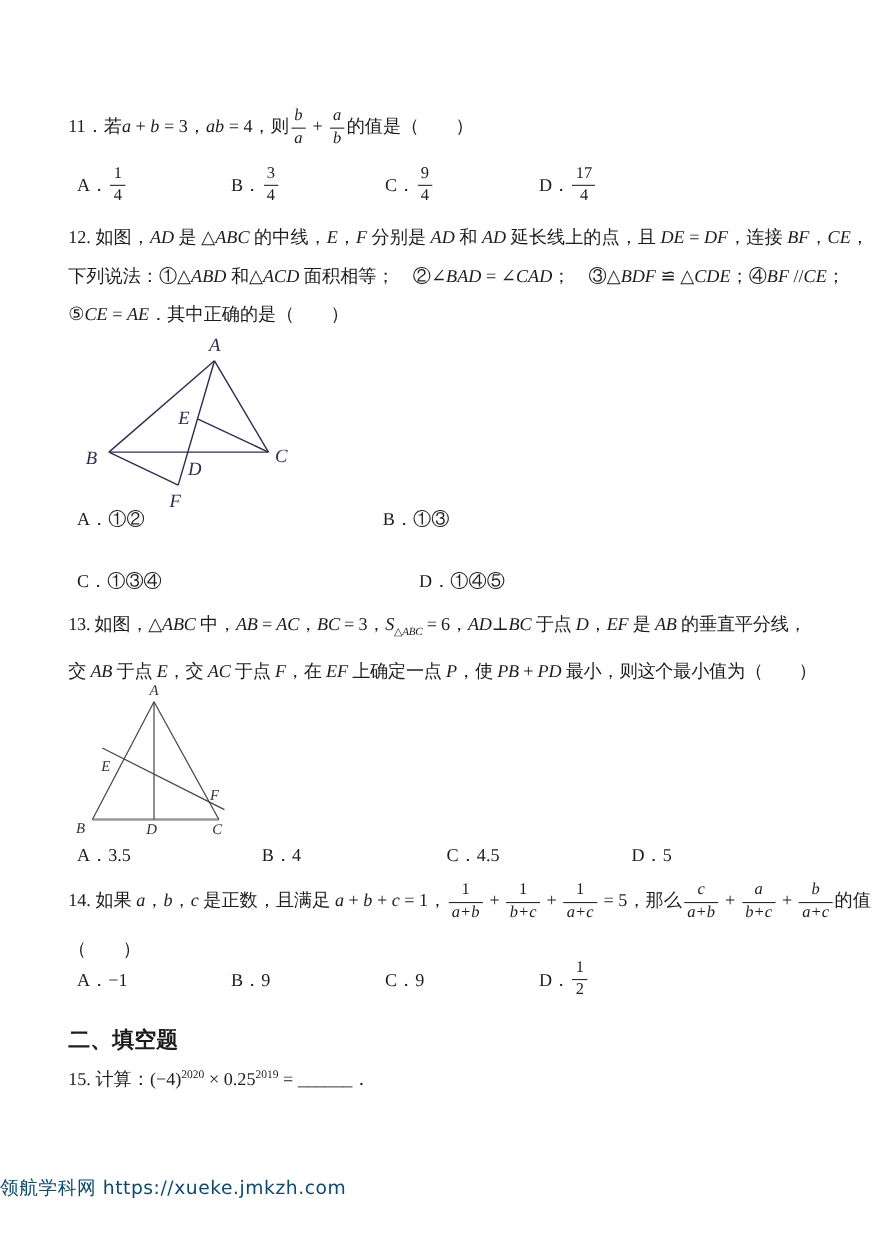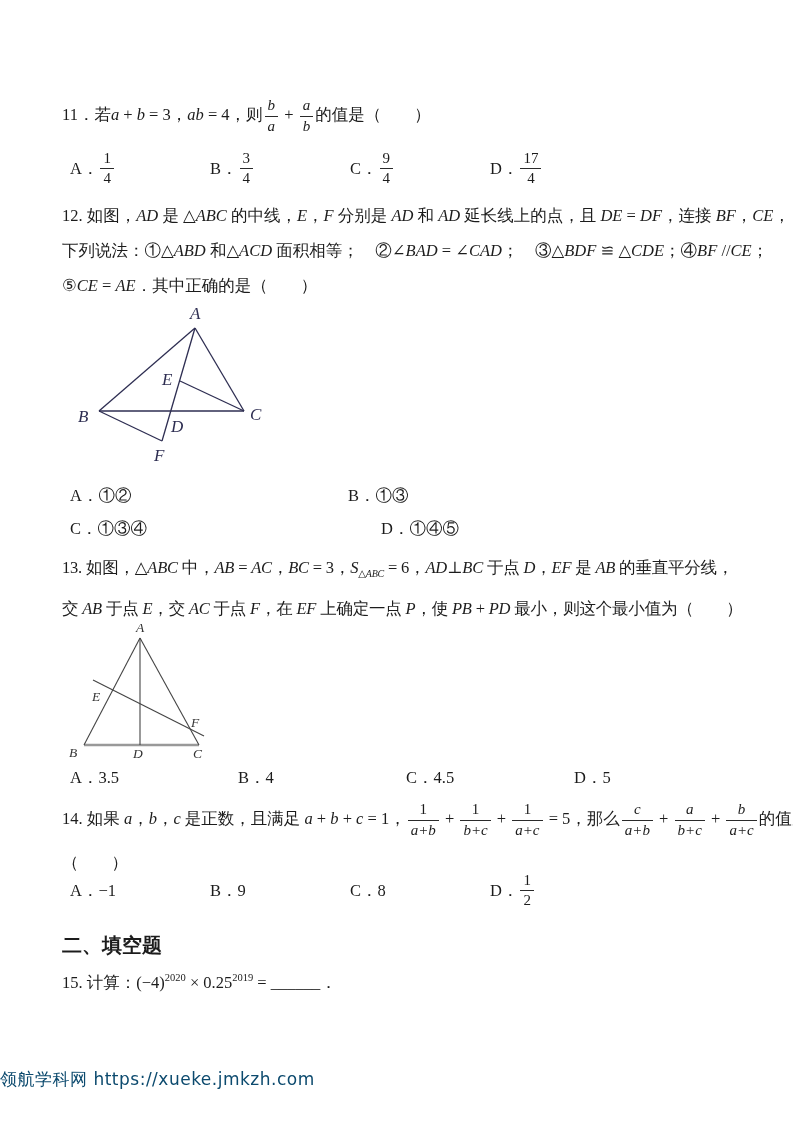--- a/index.html
+++ b/index.html
@@ -82,21 +82,21 @@
       <line x1="25" y1="112" x2="88" y2="142"></line>
     </g>
     <text x="116" y="20">A</text>
     <text x="4" y="123">B</text>
     <text x="176" y="121">C</text>
     <text x="97" y="133">D</text>
     <text x="88" y="86">E</text>
     <text x="80" y="162">F</text>
   </svg>
 
-  <div class="optrow" style="top:484px;">
+  <div class="optrow" style="top:460px;">
     <span class="opt2">A．①②</span>
     <span class="opt2">B．①③</span>
   </div>
   <div class="optrow" style="top:517px;gap:33px;">
     <span class="opt2">C．①③④</span>
     <span class="opt2">D．①④⑤</span>
   </div>
 
   <div class="abs" style="top:550px; letter-spacing:-0.2px;">
     <div class="tline"><span>13. 如图，</span><span>△</span><span class="it">ABC</span><span> 中，</span><span class="it">AB</span><span class="rm"> = </span><span class="it">AC</span><span>，</span><span class="it">BC</span><span class="rm"> = 3</span><span>，</span><span class="it">S</span><sub class="it">△ABC</sub><span class="rm"> = 6</span><span>，</span><span class="it">AD</span><span class="rm">⊥</span><span class="it">BC</span><span> 于点 </span><span class="it">D</span><span>，</span><span class="it">EF</span><span> 是 </span><span class="it">AB</span><span> 的垂直平分线，</span></div>
@@ -129,21 +129,21 @@
   <div class="abs tline tall" style="top:792px;"><span>14. 如果 </span><span class="it">a</span><span>，</span><span class="it">b</span><span>，</span><span class="it">c</span><span> 是正数，且满足 </span><span class="it">a</span><span class="rm"> + </span><span class="it">b</span><span class="rm"> + </span><span class="it">c</span><span class="rm"> = 1</span><span>，</span><span class="frac"><span class="fnum rm">1</span><span class="fden it">a+b</span></span><span class="rm"> + </span><span class="frac"><span class="fnum rm">1</span><span class="fden it">b+c</span></span><span class="rm"> + </span><span class="frac"><span class="fnum rm">1</span><span class="fden it">a+c</span></span><span class="rm"> = 5</span><span>，那么</span><span class="frac"><span class="fnum it">c</span><span class="fden it">a+b</span></span><span class="rm"> + </span><span class="frac"><span class="fnum it">a</span><span class="fden it">b+c</span></span><span class="rm"> + </span><span class="frac"><span class="fnum it">b</span><span class="fden it">a+c</span></span><span>的值为</span></div>
   <div class="abs tline" style="top:848px; line-height:30px;"><span>（　　）</span></div>
   <div class="optrow" style="top:872px;">
     <span class="opt4">
         <span class="rm">A．−1</span>
       </span>
     <span class="opt4">
         <span class="rm">B．9</span>
       </span>
     <span class="opt4">
-        <span class="rm">C．8</span>
+        <span class="rm">C．9</span>
       </span>
     <span class="opt4">
         <span class="rm">D．</span>
         <span class="frac">
           <span class="fnum ">1</span>
           <span class="fden ">2</span>
         </span>
       </span>
   </div>
 

